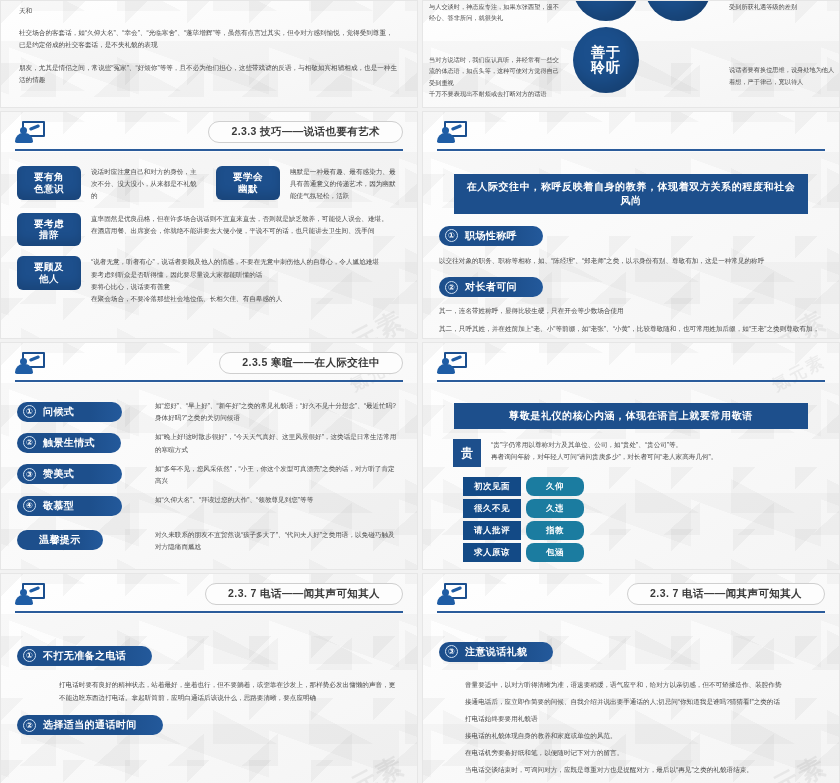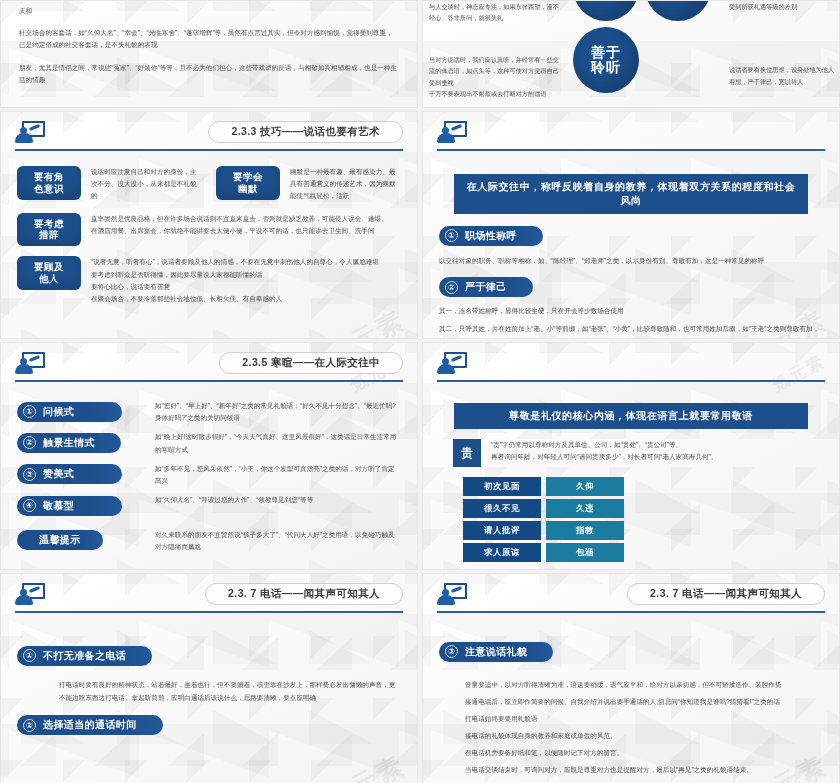--- a/index.html
+++ b/index.html
@@ -114,25 +114,25 @@
   .gz { display: flex; gap: 10px; margin-top: 10px; align-items: flex-start; }
   .gzbadge {
     flex: none; width: 28px; height: 28px; background: #1d4f8c; color: #fff;
     display: flex; align-items: center; justify-content: center;
     font-size: 12px; font-weight: 700;
   }
   .tables { display: flex; gap: 36px; margin-top: 10px; padding-left: 24px; }
   .tbl { display: flex; gap: 5px; }
   .tcol { display: flex; flex-direction: column; gap: 3px; }
   .tcell {
-    width: 78px; height: 19px; display: flex; align-items: center; justify-content: center;
+    width: 58px; height: 19px; display: flex; align-items: center; justify-content: center;
     color: #fff; font-size: 8.5px; font-weight: 700; letter-spacing: .5px;
   }
   .tcol.dark .tcell { background: #134a86; }
-  .tcol.teal .tcell { background: #1b7ca0; }
+  .tcol.teal .tcell { background: #1b7ca0; border-radius: 8px; }
 
   
   .circles { position: absolute; left: 148px; top: -46px; width: 150px; height: 150px; }
   .circ {
     position: absolute; width: 66px; height: 66px; border-radius: 50%;
     background: #1b4f8c; color: #fff; display: flex; align-items: center; justify-content: center;
     text-align: center; font-size: 14px; font-weight: 700; line-height: 1.1; letter-spacing: 1px;
     box-shadow: inset -6px -8px 16px rgba(0,0,0,.18);
   }
   .circ.c1 { left: 2px; top: 0; }
@@ -245,21 +245,21 @@
       <div style="margin-top:10px">
         <span class="npill">
           <span class="num">①</span>
           <span>职场性称呼</span>
         </span>
       </div>
       <div class="para" style="margin-top:9px">以交往对象的职务、职称等相称，如、“陈经理”、“郑老师”之类，以示身份有别、尊敬有加，这是一种常见的称呼</div>
       <div style="margin-top:9px">
         <span class="npill">
           <span class="num">②</span>
-          <span>严于律己</span>
+          <span>对长者可问</span>
         </span>
       </div>
       <div class="para" style="margin-top:8px">其一，连名带姓称呼，显得比较生硬，只在开会等少数场合使用</div>
       <div class="para" style="margin-top:6px">其二，只呼其姓，并在姓前加上“老、小”等前缀，如“老张”、“小黄”，比较尊敬随和，也可常用姓加后缀，如“王老”之类则尊敬有加，只能对德高望重者</div>
 
     </div>
     <div class="wm">氪元素</div>
   </div>
 
   <div class="slide">

